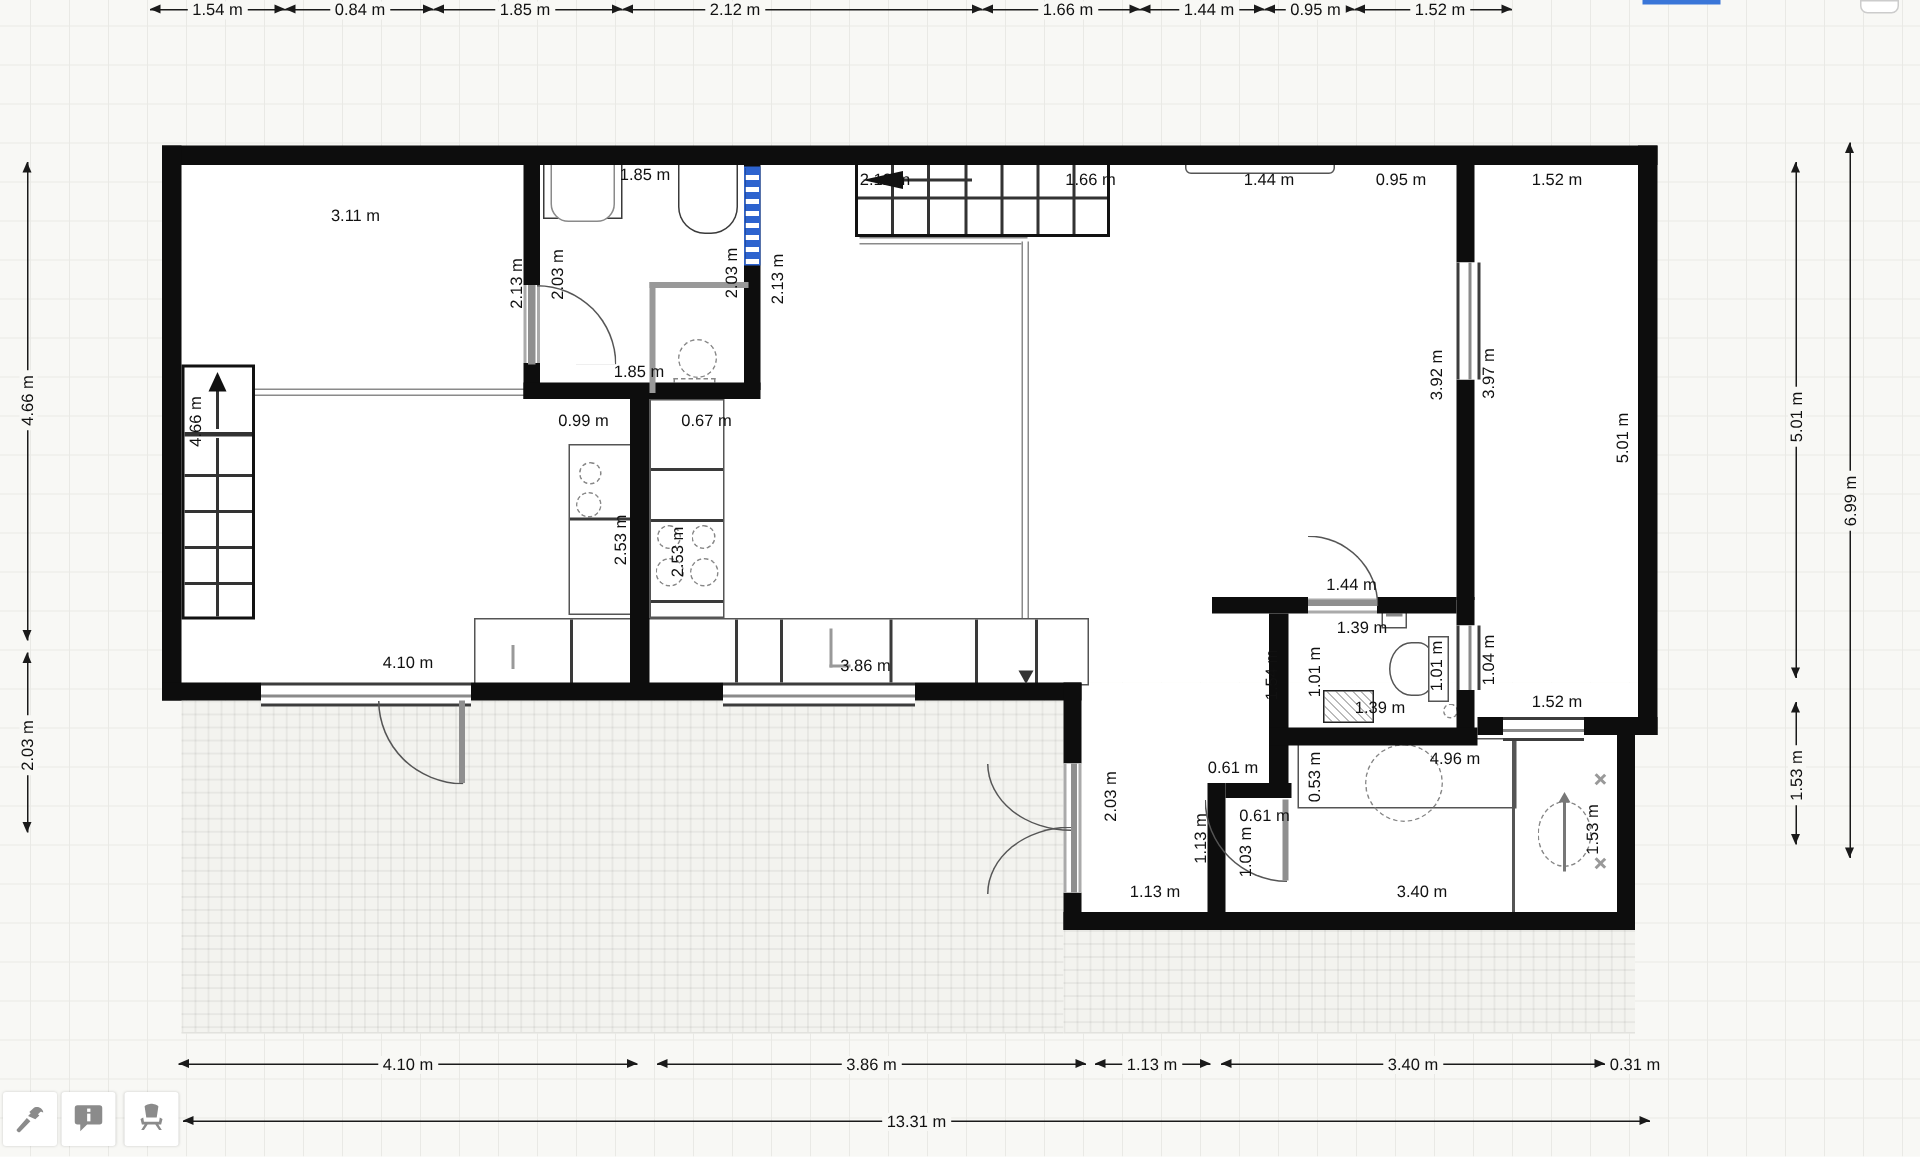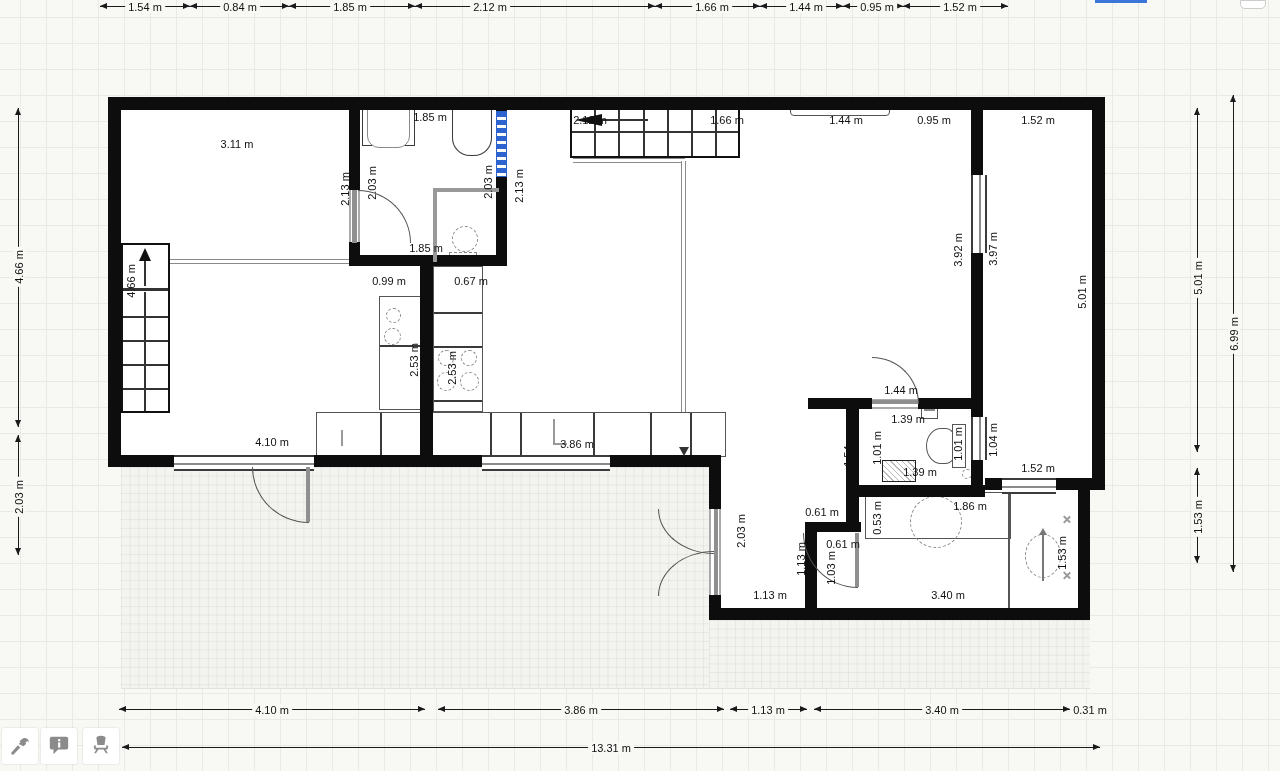--- a/index.html
+++ b/index.html
@@ -222,21 +222,21 @@
       <span class="plabel" style="left: 1038px; top: 120px;">1.52 m</span>
       <span class="plabel" style="left: 426px; top: 248px;">1.85 m</span>
       <span class="plabel" style="left: 389px; top: 281px;">0.99 m</span>
       <span class="plabel" style="left: 471px; top: 281px;">0.67 m</span>
       <span class="plabel" style="left: 272px; top: 442px;">4.10 m</span>
       <span class="plabel" style="left: 577px; top: 444px;">3.86 m</span>
       <span class="plabel" style="left: 901px; top: 390px;">1.44 m</span>
       <span class="plabel" style="left: 908px; top: 419px;">1.39 m</span>
       <span class="plabel" style="left: 920px; top: 472px;">1.39 m</span>
       <span class="plabel" style="left: 1038px; top: 468px;">1.52 m</span>
-      <span class="plabel" style="left: 970px; top: 506px;">1.86 m</span>
+      <span class="plabel" style="left: 970px; top: 506px;">4.96 m</span>
       <span class="plabel" style="left: 822px; top: 512px;">0.61 m</span>
       <span class="plabel" style="left: 843px; top: 544px;">0.61 m</span>
       <span class="plabel" style="left: 770px; top: 595px;">1.13 m</span>
       <span class="plabel" style="left: 948px; top: 595px;">3.40 m</span>
       <span class="plabel rot" style="left: 345px; top: 189px;">2.13 m</span>
       <span class="plabel rot" style="left: 372px; top: 183px;">2.03 m</span>
       <span class="plabel rot" style="left: 488px; top: 182px;">2.03 m</span>
       <span class="plabel rot" style="left: 519px; top: 186px;">2.13 m</span>
       <span class="plabel rot" style="left: 131px; top: 281px;">4.66 m</span>
       <span class="plabel rot" style="left: 414px; top: 360px;">2.53 m</span>

